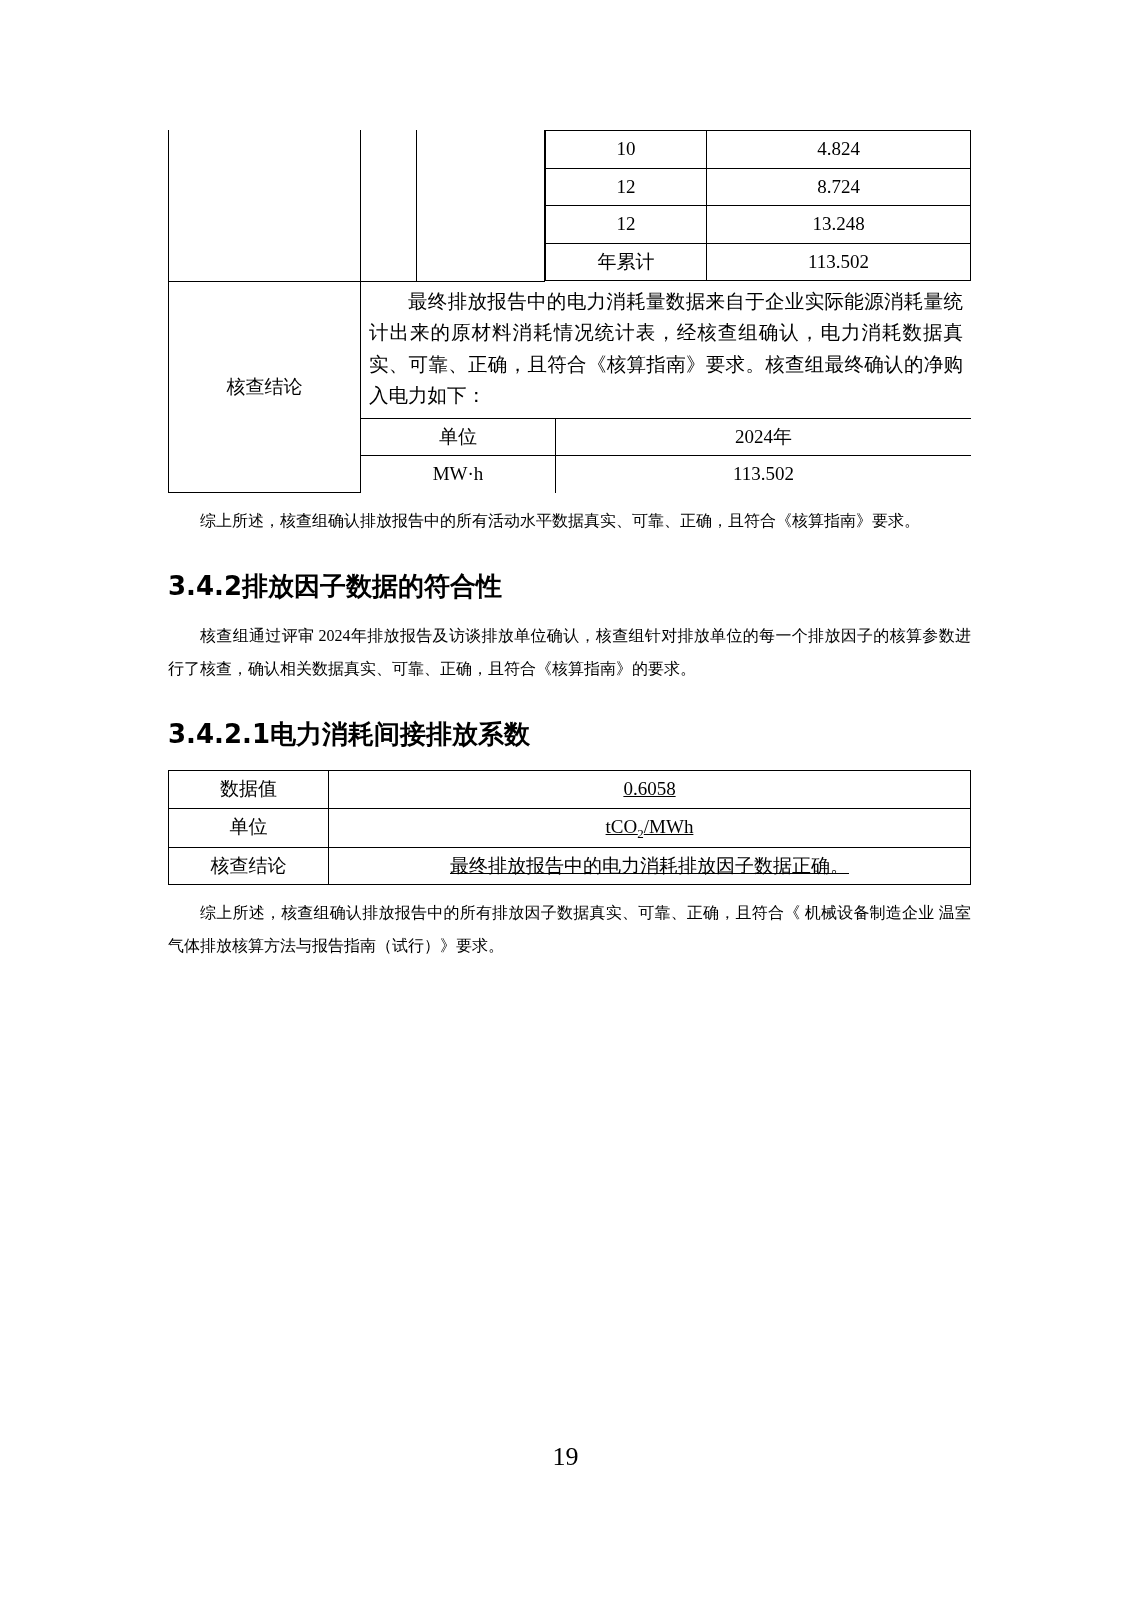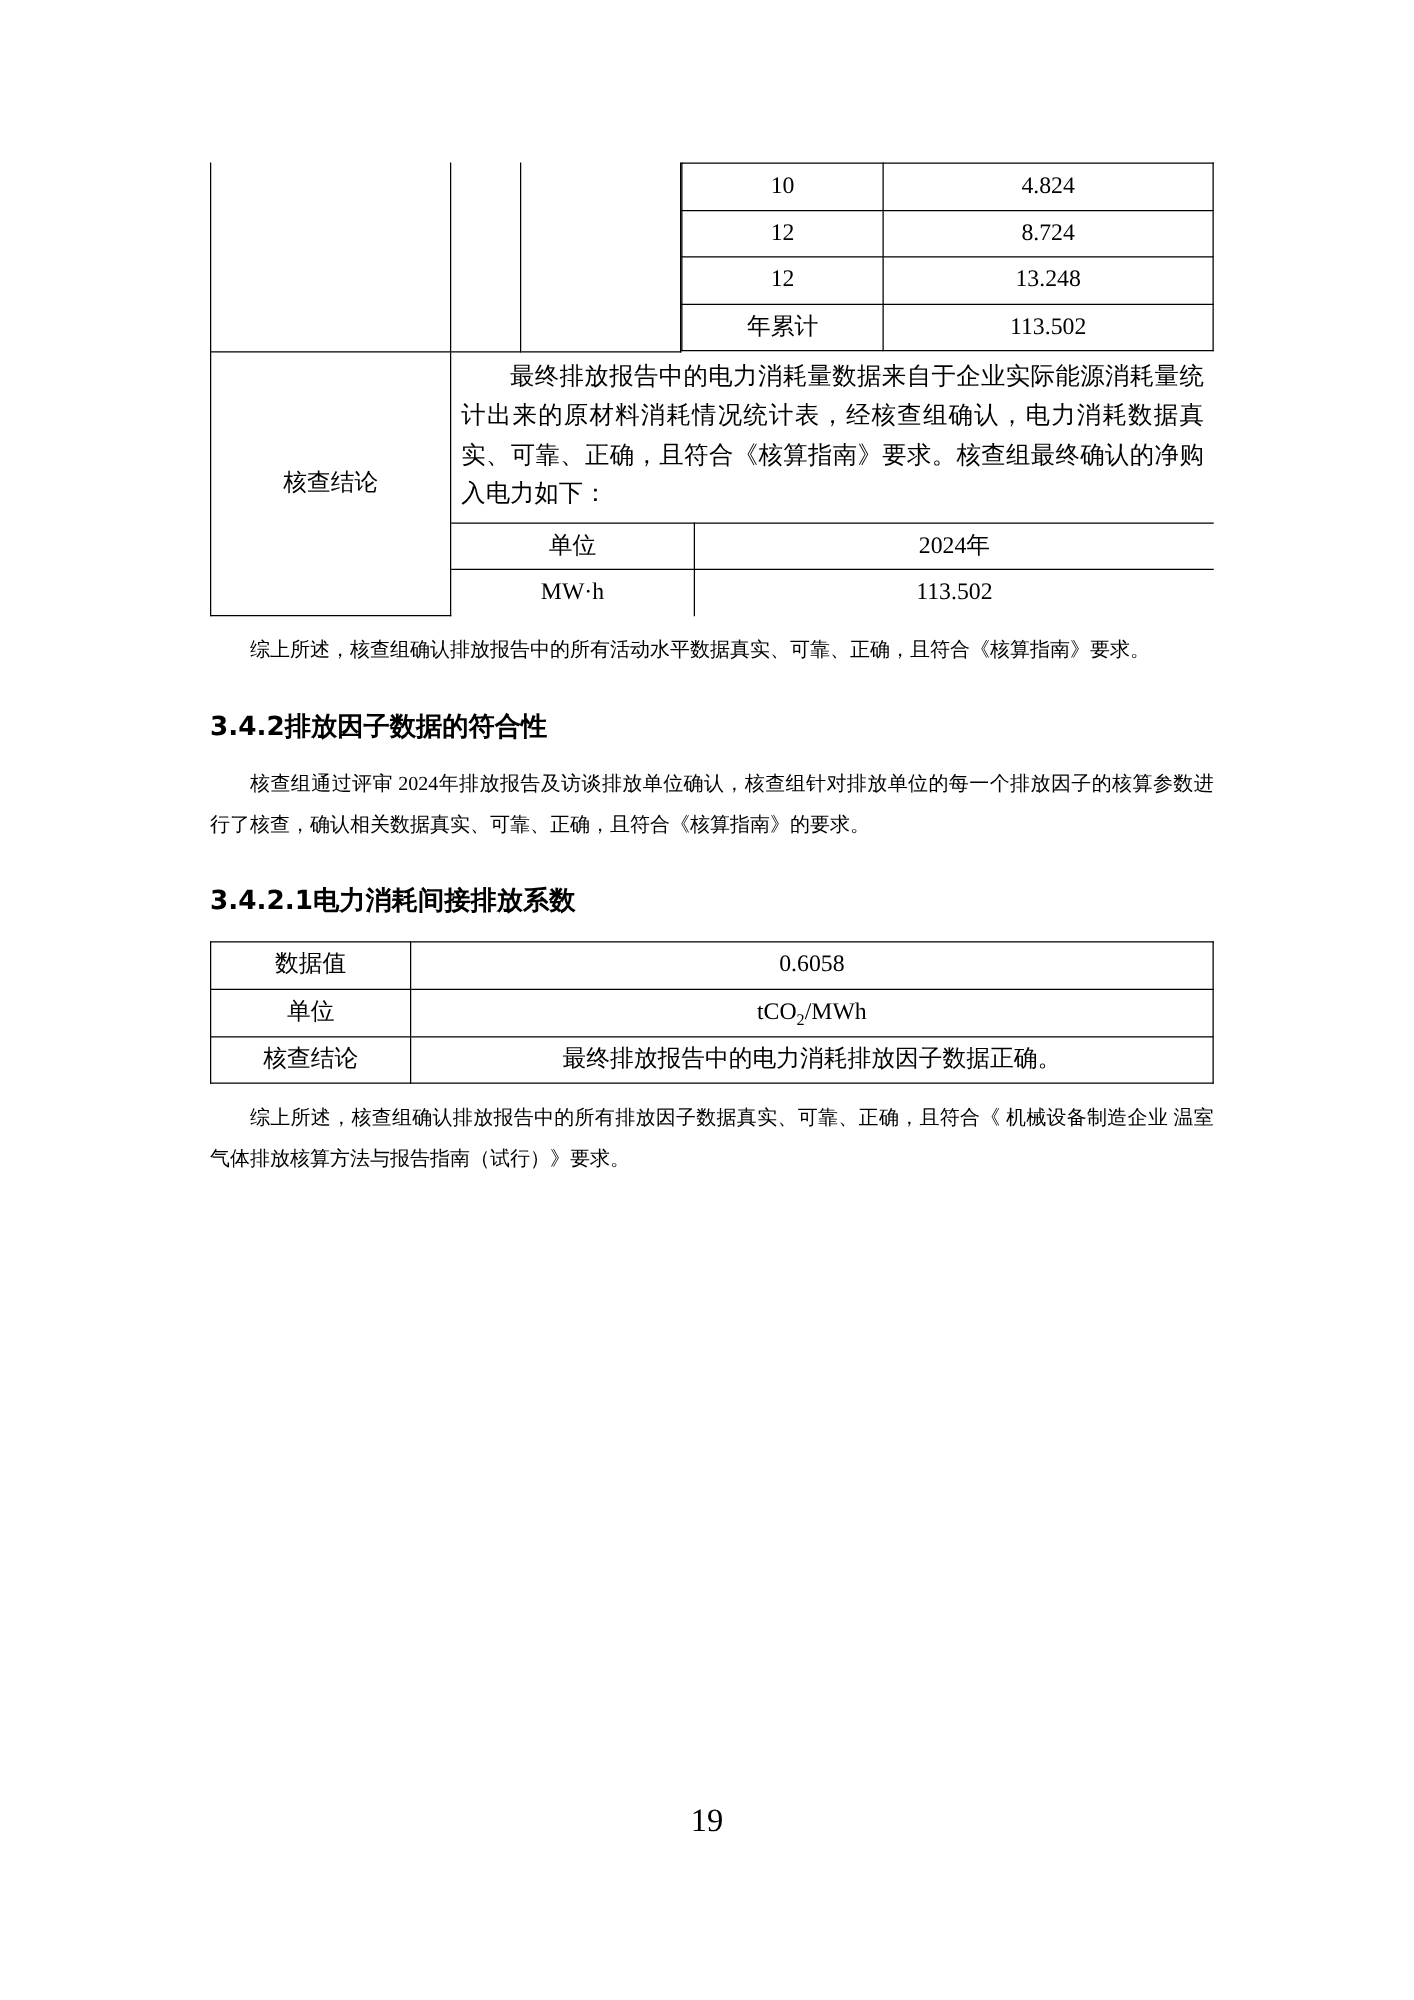--- a/index.html
+++ b/index.html
@@ -70,21 +70,21 @@
   p.body {
     font-size: 16px;
     line-height: 2.05;
     text-indent: 2em;
     margin: 12px 0 4px 0;
     text-align: justify;
     text-justify: inter-ideograph;
   }
   h3.heading {
     font-family: "DejaVu Sans", "Liberation Sans", sans-serif;
-    font-size: 21px;
+    font-size: 26px;
     font-weight: bold;
     margin: 26px 0 10px 0;
     line-height: 1.7;
   }
 
   
   .table-factor {
     margin-top: 14px;
     padding-left: 12px;
   }
@@ -92,20 +92,21 @@
     font-size: 19px;
     line-height: 1.55;
     padding: 5px 6px;
   }
   .table-factor td.label {
     text-align: center;
     width: 160px;
   }
   .table-factor td.value {
     text-align: center;
+    text-decoration: underline;
   }
   .table-factor td.value.left-ind {
     text-align: center;
   }
   sub { font-size: 13px; }
 
   .pagenum {
     position: absolute;
     bottom: 128px;
     left: 0;

